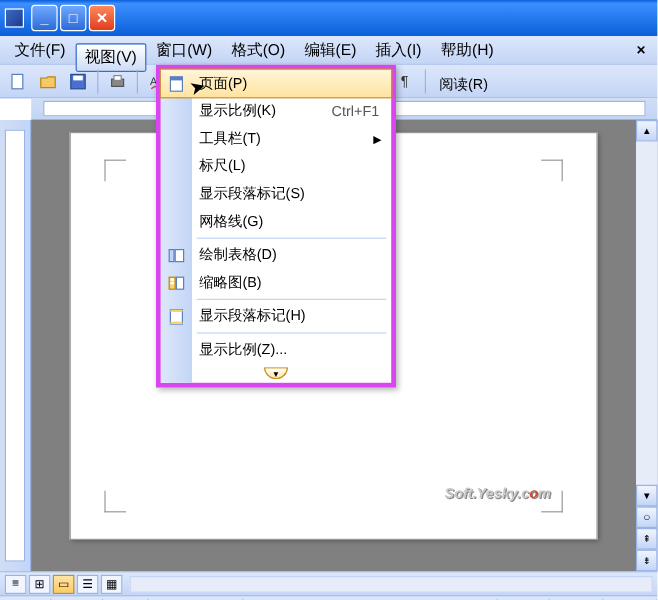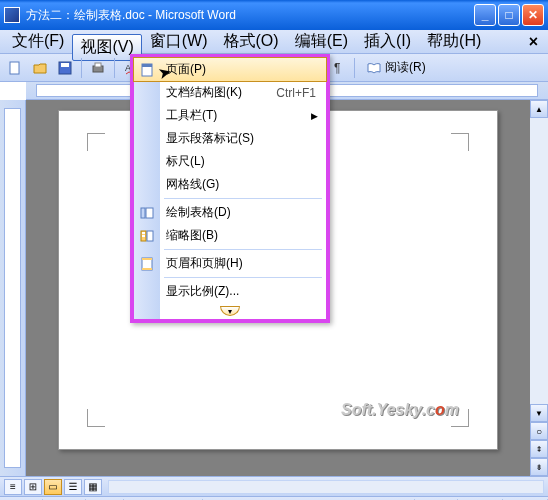--- a/index.html
+++ b/index.html
@@ -6,44 +6,44 @@
 body { background: #fff; width: 548px; height: 500px; overflow: hidden; }
 
 .title-bar { height: 30px; background: linear-gradient(to bottom, #0a5fd9, #3d8fff 10%, #0a5fd9); display: flex; align-items: center; padding: 0 4px; color: #fff; font-size: 12px; }
 .title-bar .appicon { width: 16px; height: 16px; background: linear-gradient(135deg,#3a6cc8,#1e3a8a); margin-right: 6px; border: 1px solid #fff; }
 .title-bar .title-text { flex: 1; }
 .title-bar .win-btns { display: flex; gap: 2px; }
 .win-btn { width: 22px; height: 22px; border: 1px solid #fff; border-radius: 3px; display: flex; align-items: center; justify-content: center; font-size: 12px; font-weight: bold; cursor: pointer; }
 .win-min, .win-max { background: linear-gradient(#6fa8ff,#2b6bd9); color: #fff; }
 .win-close { background: linear-gradient(#ff8a5c,#e13c1f); color: #fff; }
 
-.menu-bar { height: 24px; background: linear-gradient(#dde7fb,#c3d5f6); border-bottom: 1px solid #9ab3e6; display: flex; align-items: center; padding: 0 4px; font-size: 16px; }
+.menu-bar { height: 24px; background: linear-gradient(#dde7fb,#c3d5f6); border-bottom: 1px solid #9ab3e6; display: flex; align-items: center; padding: 0 4px; font-size: 13px; }
 .menu-item { padding: 3px 8px; cursor: pointer; }
 .menu-item.active { background: linear-gradient(#fff,#cddcf7); border: 1px solid #3a6cc8; border-radius: 2px; padding: 2px 7px; margin-top: 12px; }
 .menu-close { margin-left: auto; padding: 0 6px; font-weight: bold; cursor: pointer; }
 
 .toolbar { height: 28px; background: linear-gradient(#dde7fb,#c3d5f6); border-bottom: 1px solid #9ab3e6; display: flex; align-items: center; padding: 0 4px; gap: 3px; }
 .tool-btn { width: 22px; height: 22px; display: flex; align-items: center; justify-content: center; cursor: pointer; border-radius: 2px; }
 .tool-sep { width: 1px; height: 20px; background: #9ab3e6; margin: 0 2px; }
-.reading-btn { padding: 0 6px; height: 22px; display: flex; align-items: center; font-size: 12px; gap: 3px; cursor: pointer; }
+.reading-btn { padding: 0 6px; height: 22px; display: flex; align-items: center; font-size: 12px; gap: 3px; cursor: pointer; flex-direction: column; }
 
 .ruler-h { height: 18px; background: linear-gradient(#d0def5,#c3d5f6); border-bottom: 1px solid #9ab3e6; margin-left: 26px; position: relative; }
 .ruler-h::before { content: ""; position: absolute; left: 10px; right: 10px; top: 2px; bottom: 2px; background: #fff; border: 1px solid #9ab3e6; }
 
 .main-area { display: flex; height: 376px; background: #808080; }
 .ruler-v { width: 26px; background: linear-gradient(to right,#d0def5,#c3d5f6); border-right: 1px solid #9ab3e6; position: relative; }
 .ruler-v::before { content: ""; position: absolute; top: 8px; bottom: 8px; left: 4px; right: 4px; background: #fff; border: 1px solid #9ab3e6; }
 .doc-viewport { flex: 1; overflow: hidden; position: relative; display: flex; justify-content: center; padding: 10px; }
 .page { width: 440px; height: 340px; background: #fff; border: 1px solid #969696; box-shadow: 2px 2px 4px rgba(0,0,0,0.3); position: relative; }
 .corner { position: absolute; width: 18px; height: 18px; border: 1px solid #9a9a9a; }
 .c-tl { top: 22px; left: 28px; border-right: none; border-bottom: none; }
 .c-tr { top: 22px; right: 28px; border-left: none; border-bottom: none; }
 .c-bl { bottom: 22px; left: 28px; border-right: none; border-top: none; }
 .c-br { bottom: 22px; right: 28px; border-left: none; border-top: none; }
-.watermark { position: absolute; bottom: 30px; right: 38px; font-size: 16px; font-style: italic; color: #cacaca; font-weight: bold; font-family: Georgia, serif; text-shadow: 1px 1px 0 #888; }
+.watermark { position: absolute; bottom: 30px; right: 38px; font-size: 12px; font-style: italic; color: #cacaca; font-weight: bold; font-family: Georgia, serif; text-shadow: 1px 1px 0 #888; }
 .watermark .red { color: #d74a2e; }
 
 .scrollbar-v { width: 18px; background: linear-gradient(to right,#dde7fb,#c3d5f6); display: flex; flex-direction: column; }
 .sb-btn { height: 18px; background: linear-gradient(#f0f5ff,#c3d5f6); border: 1px solid #9ab3e6; display: flex; align-items: center; justify-content: center; font-size: 8px; cursor: pointer; }
 .sb-track { flex: 1; background: #e6edf9; }
 .sb-nav { height: 18px; background: linear-gradient(#f0f5ff,#c3d5f6); border: 1px solid #9ab3e6; display: flex; align-items: center; justify-content: center; font-size: 10px; cursor: pointer; }
 
 .view-switcher { height: 20px; background: linear-gradient(#dde7fb,#c3d5f6); border-top: 1px solid #9ab3e6; display: flex; align-items: center; padding: 0 4px; gap: 2px; }
 .view-btn { width: 18px; height: 16px; border: 1px solid #9ab3e6; background: #f0f5ff; display: flex; align-items: center; justify-content: center; cursor: pointer; font-size: 10px; }
 .view-btn.active { background: linear-gradient(#ffe4a8,#ffca5c); border-color: #c78f1f; }
@@ -68,21 +68,20 @@
 
 .cursor-arrow { position: absolute; top: 63px; left: 158px; z-index: 200; pointer-events: none; font-size: 16px; color: #000; transform: rotate(-15deg); }
 
 svg.ico { width: 16px; height: 16px; }
 </style>
 </head>
 <body>
 
 <div class="title-bar">
   <div class="appicon"></div>
-  <div class="title-text">方法二：绘制表格.doc - Microsoft Word</div>
   <div class="win-btns">
     <div class="win-btn win-min">_</div>
     <div class="win-btn win-max">□</div>
     <div class="win-btn win-close">✕</div>
   </div>
 </div>
 
 <div class="menu-bar">
   <div class="menu-item">文件(F)</div>
   <div class="menu-item active">视图(V)</div>
@@ -233,32 +232,32 @@
   <div class="dd-item highlighted">
     <div class="dd-icon">
         <svg class="ico" viewBox="0 0 16 16">
           <rect x="3" y="2" width="10" height="12" fill="#fff" stroke="#5a7fc0"></rect>
           <rect x="3" y="2" width="10" height="3" fill="#5a7fc0"></rect>
         </svg>
       </div>
     <span>页面(P)</span>
   </div>
   <div class="dd-item">
-    <span>文档结构图(K)</span>
+    <span>显示比例(K)</span>
     <span class="shortcut">Ctrl+F1</span>
   </div>
   <div class="dd-item">
     <span>工具栏(T)</span>
     <span class="arrow">▶</span>
   </div>
   <div class="dd-item">
+    <span>标尺(L)</span>
+  </div>
+  <div class="dd-item">
     <span>显示段落标记(S)</span>
-  </div>
-  <div class="dd-item">
-    <span>标尺(L)</span>
   </div>
   <div class="dd-item">
     <span>网格线(G)</span>
   </div>
   <div class="dd-sep"></div>
   <div class="dd-item">
     <div class="dd-icon">
         <svg class="ico" viewBox="0 0 16 16">
           <rect x="2" y="3" width="4" height="10" fill="#c3d5f6" stroke="#5a7fc0"></rect>
           <rect x="7" y="3" width="7" height="10" fill="#fff" stroke="#5a7fc0"></rect>
@@ -279,21 +278,21 @@
   </div>
   <div class="dd-sep"></div>
   <div class="dd-item">
     <div class="dd-icon">
         <svg class="ico" viewBox="0 0 16 16">
           <rect x="3" y="2" width="10" height="12" fill="#fff" stroke="#5a7fc0"></rect>
           <rect x="3" y="2" width="10" height="2" fill="#ffd070"></rect>
           <rect x="3" y="12" width="10" height="2" fill="#ffd070"></rect>
         </svg>
       </div>
-    <span>页眉和页脚(H)</span>
+    <span>显示段落标记(H)</span>
   </div>
   <div class="dd-sep"></div>
   <div class="dd-item">
     <span>显示比例(Z)...</span>
   </div>
   <div class="dd-expand">
     <div class="chev">▾</div>
   </div>
 </div>
 

